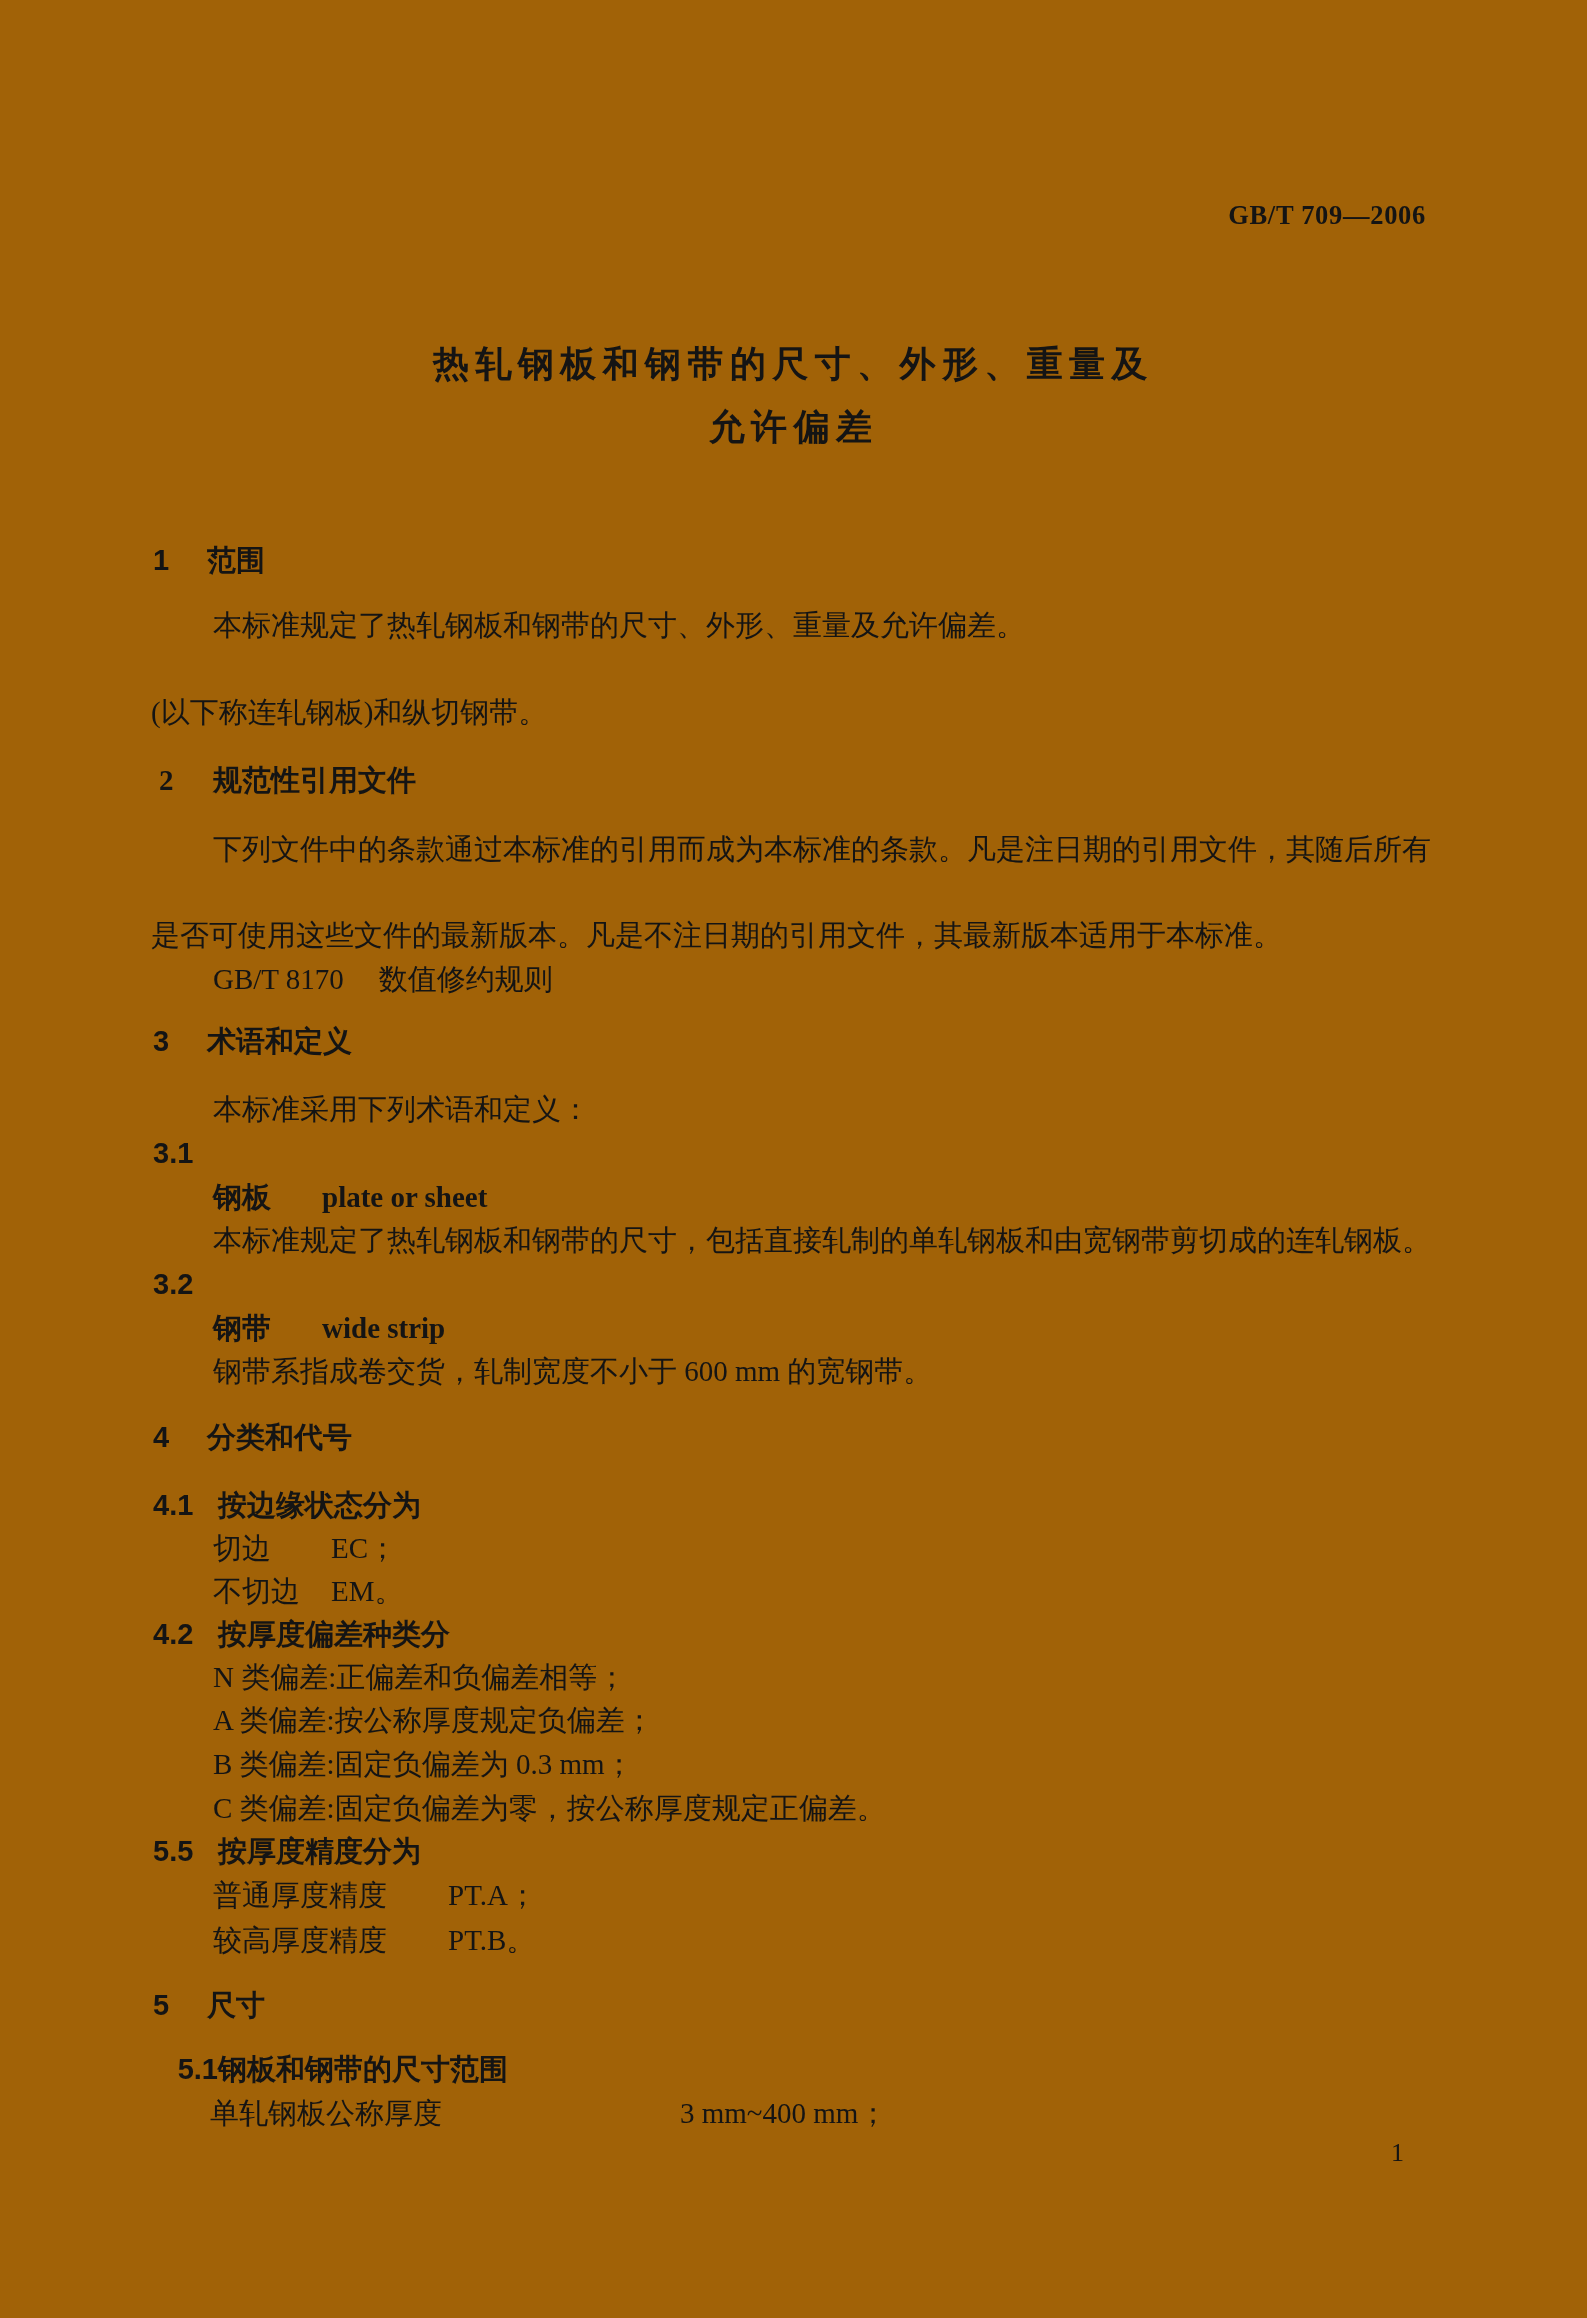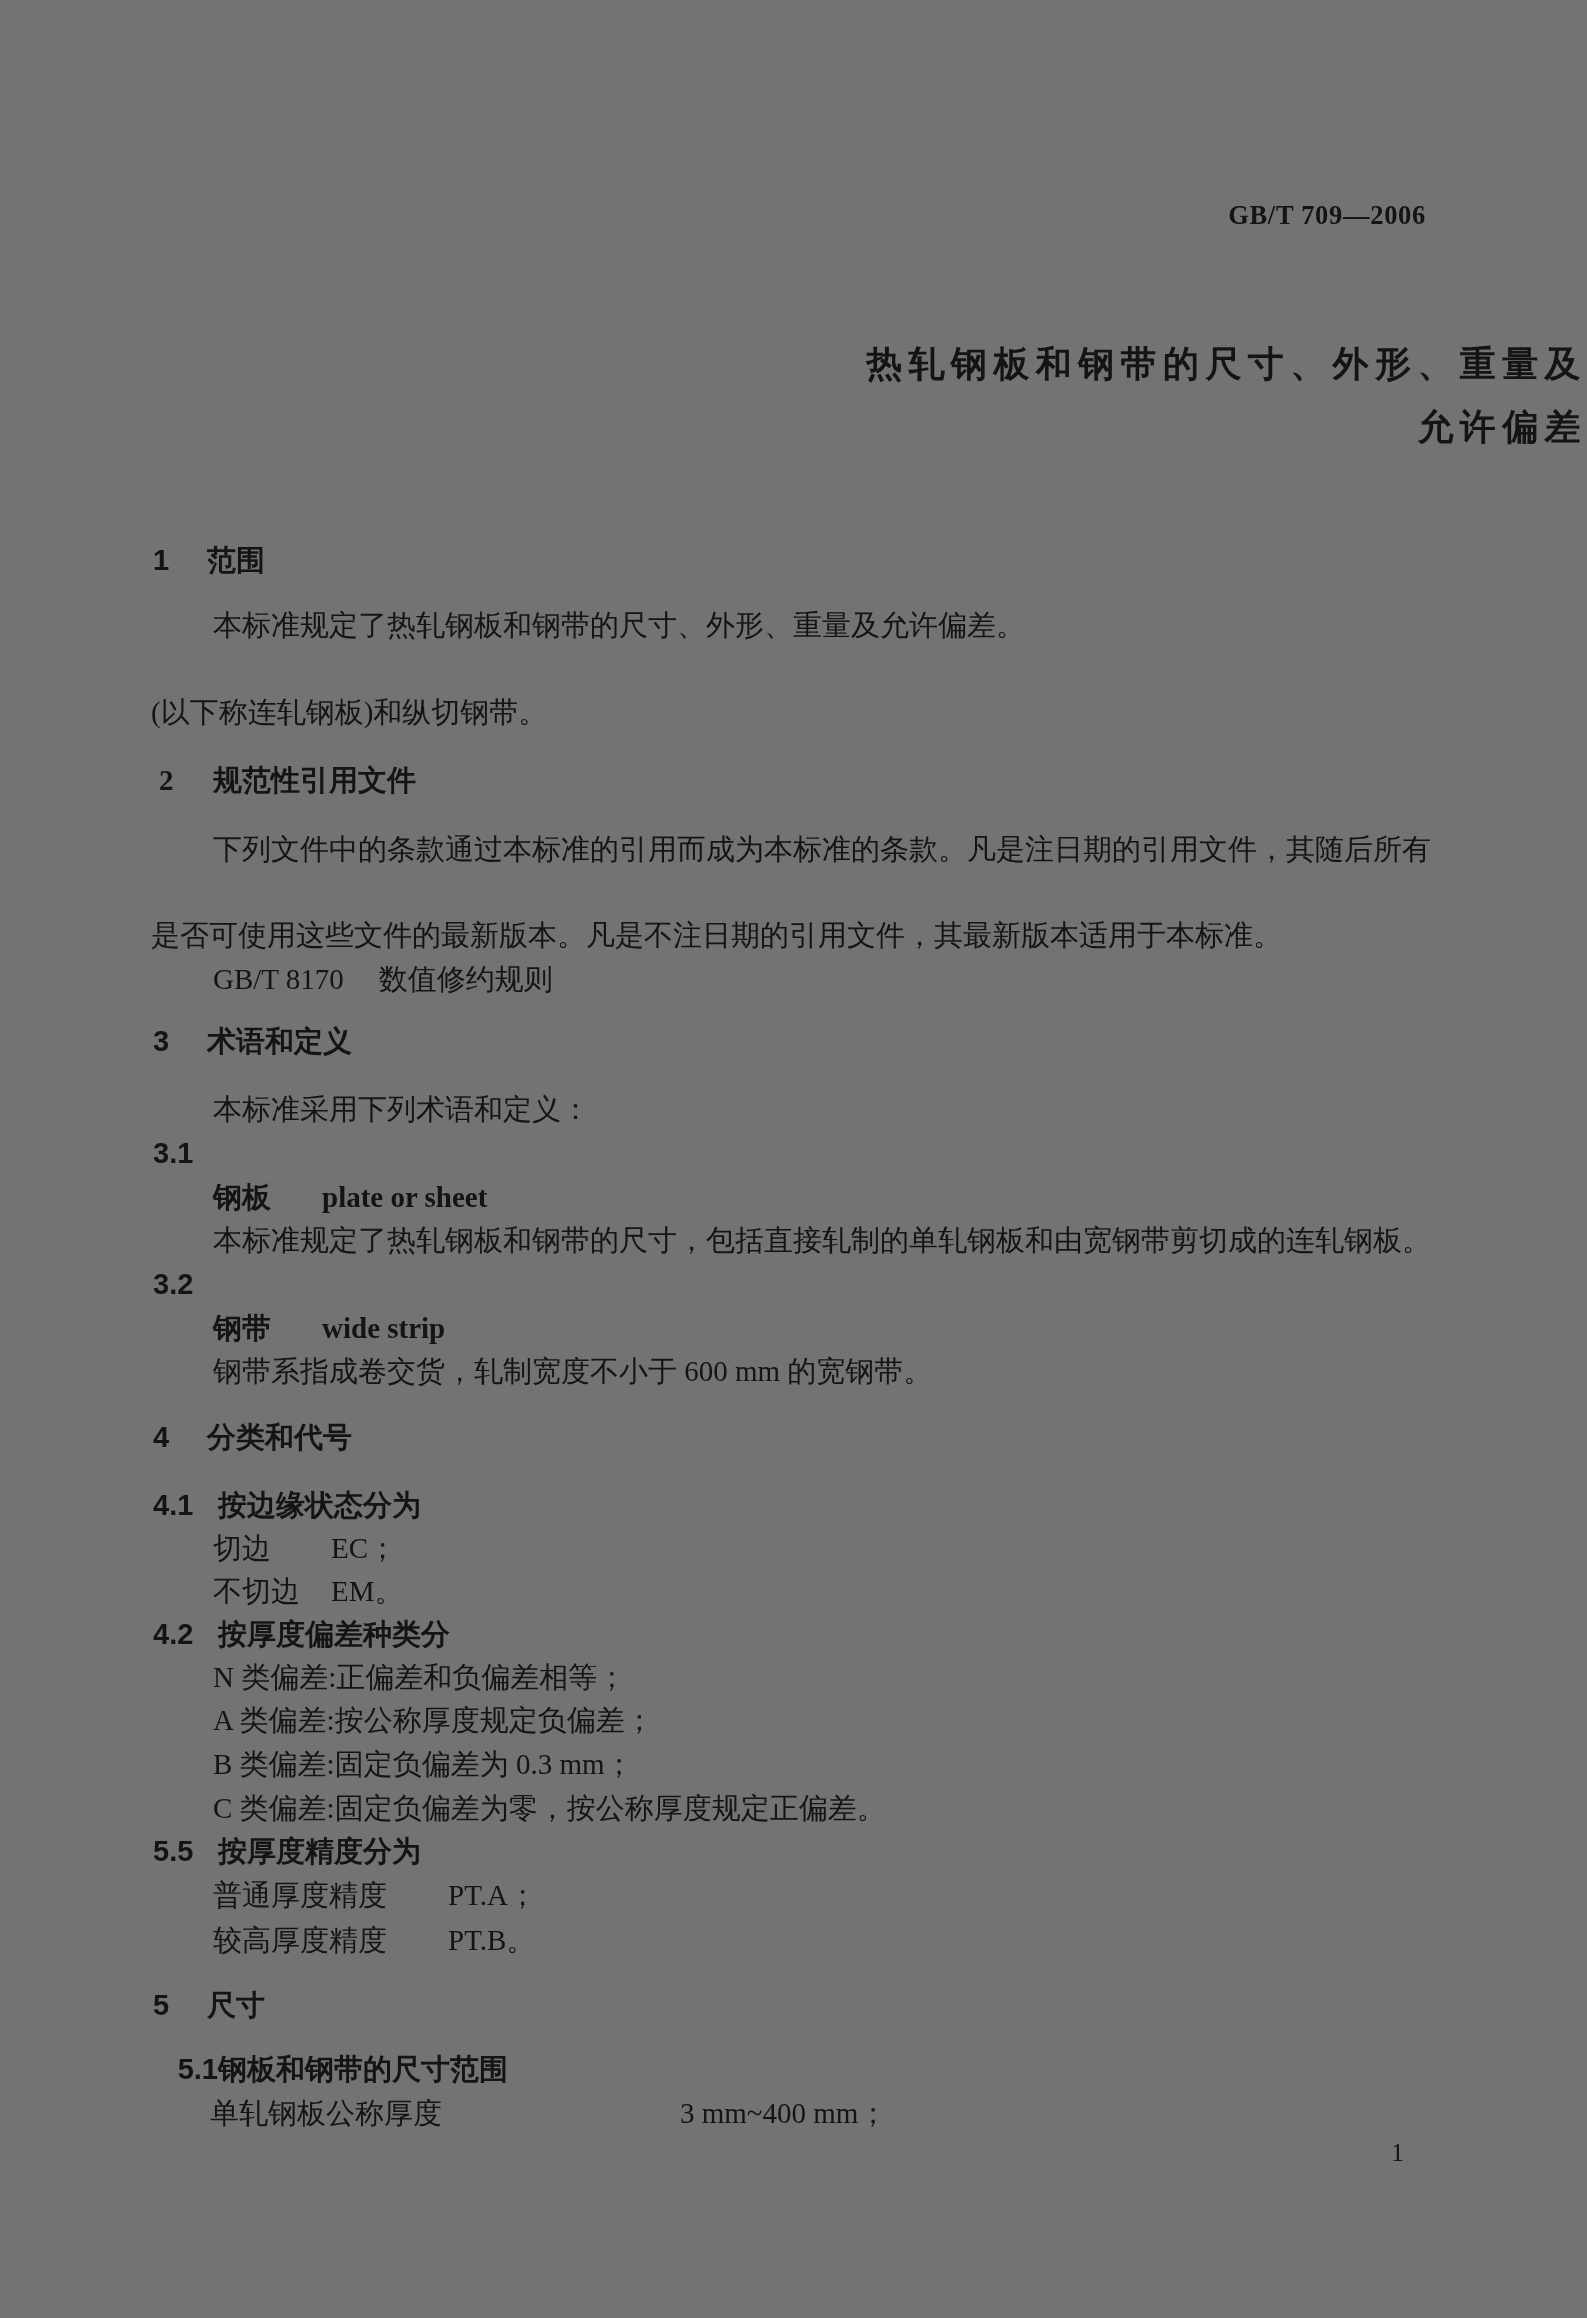--- a/index.html
+++ b/index.html
@@ -1,33 +1,33 @@
 <!DOCTYPE html>
 <html style="font-size:11.5px"><head>
 <meta charset="utf-8">
 <style>
   html,body{margin:0;padding:0;background:#888;}
   .page{
     position:relative;
     width:1587px;height:2319px;
     margin:0 auto;
-    background:#737373;
+    background:#a16207;
     color:#141414;
     font-family:"Liberation Serif","DejaVu Serif",serif;
     overflow:hidden;
   }
   .line{position:absolute;white-space:nowrap;font-size:29px;line-height:1.15;}
   .hd{font-family:"Liberation Sans","DejaVu Sans",sans-serif;font-weight:700;}
   .doc-code{
     position:absolute;top:200px;right:161px;
     font-size:26.5px;font-weight:700;letter-spacing:0.7px;
     font-family:"Liberation Serif","DejaVu Serif",serif;
   }
   .title{
-    position:absolute;left:0;width:100%;text-align:right;
+    position:absolute;left:0;width:100%;text-align:center;
     font-family:"Liberation Sans","DejaVu Sans",sans-serif;
     font-weight:700;font-size:36px;letter-spacing:6.4px;line-height:1;
   }
   .t1{top:346px;}
   .t2{top:409px;}
   .h-num{display:inline-block;min-width:54px;}
   .h-num-sub{display:inline-block;min-width:65px;}
   .lbl-ec{display:inline-block;min-width:118px;}
   .lbl-pt{display:inline-block;min-width:235px;}
   .lbl-dim{display:inline-block;min-width:470px;}

